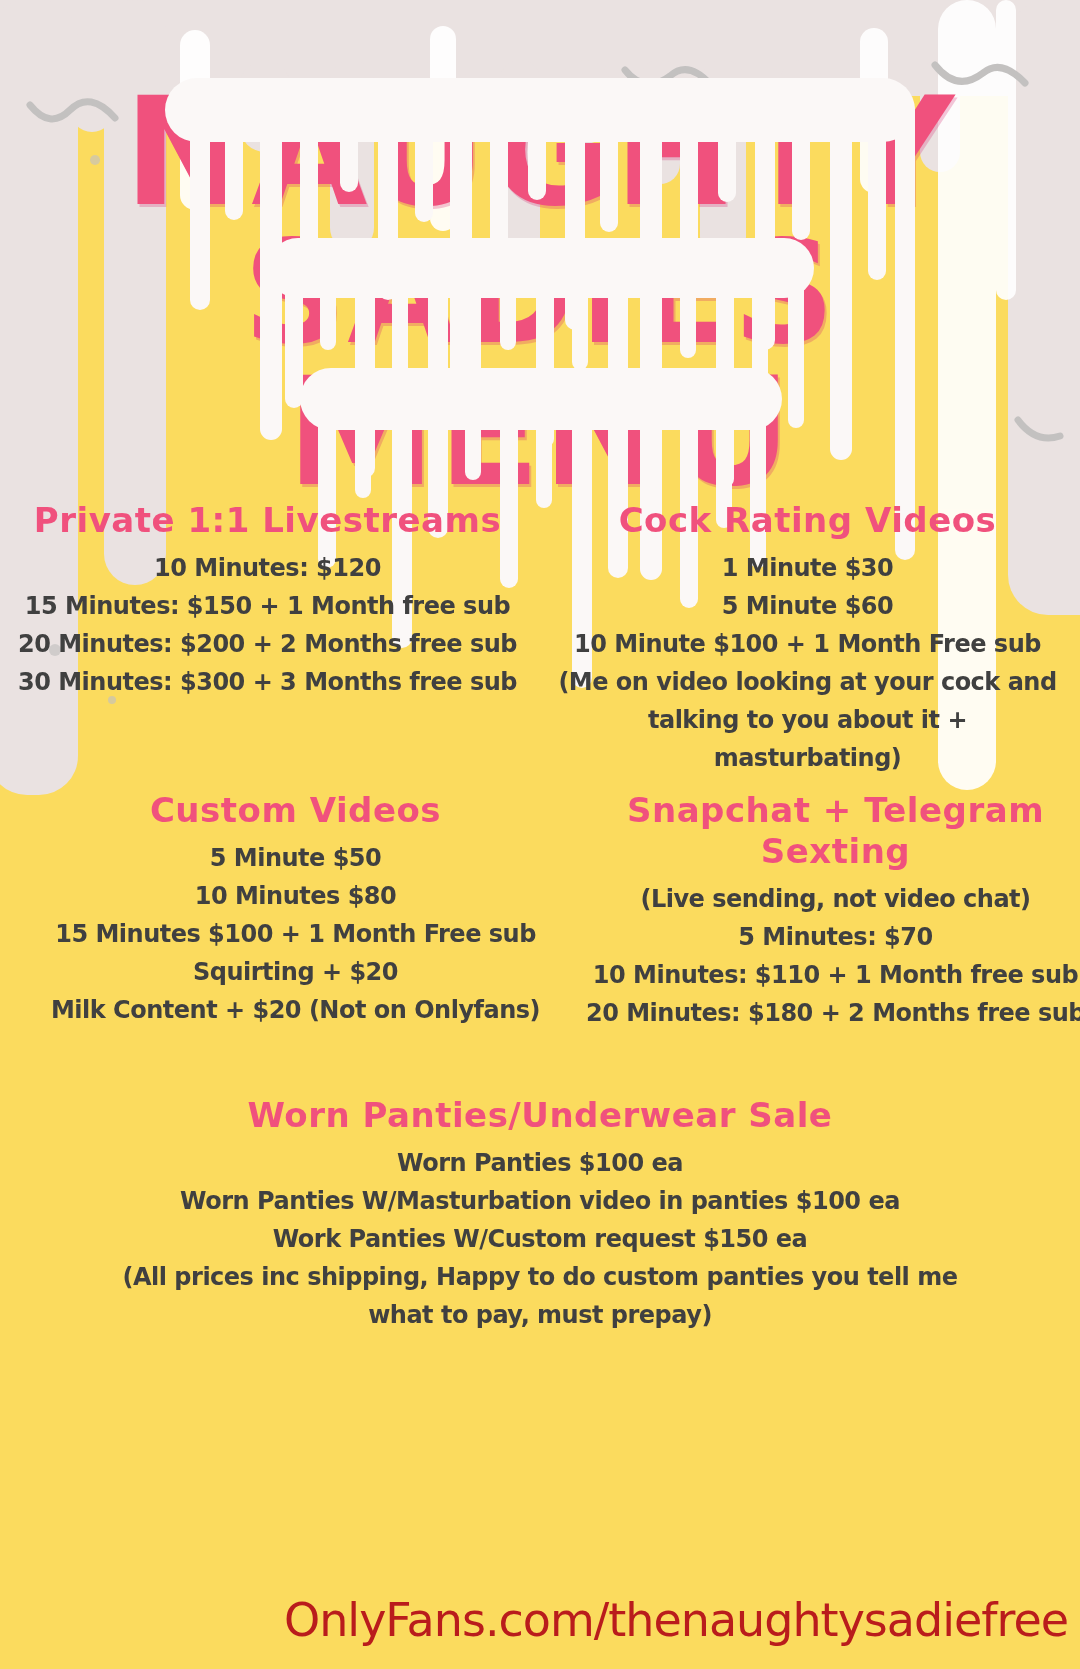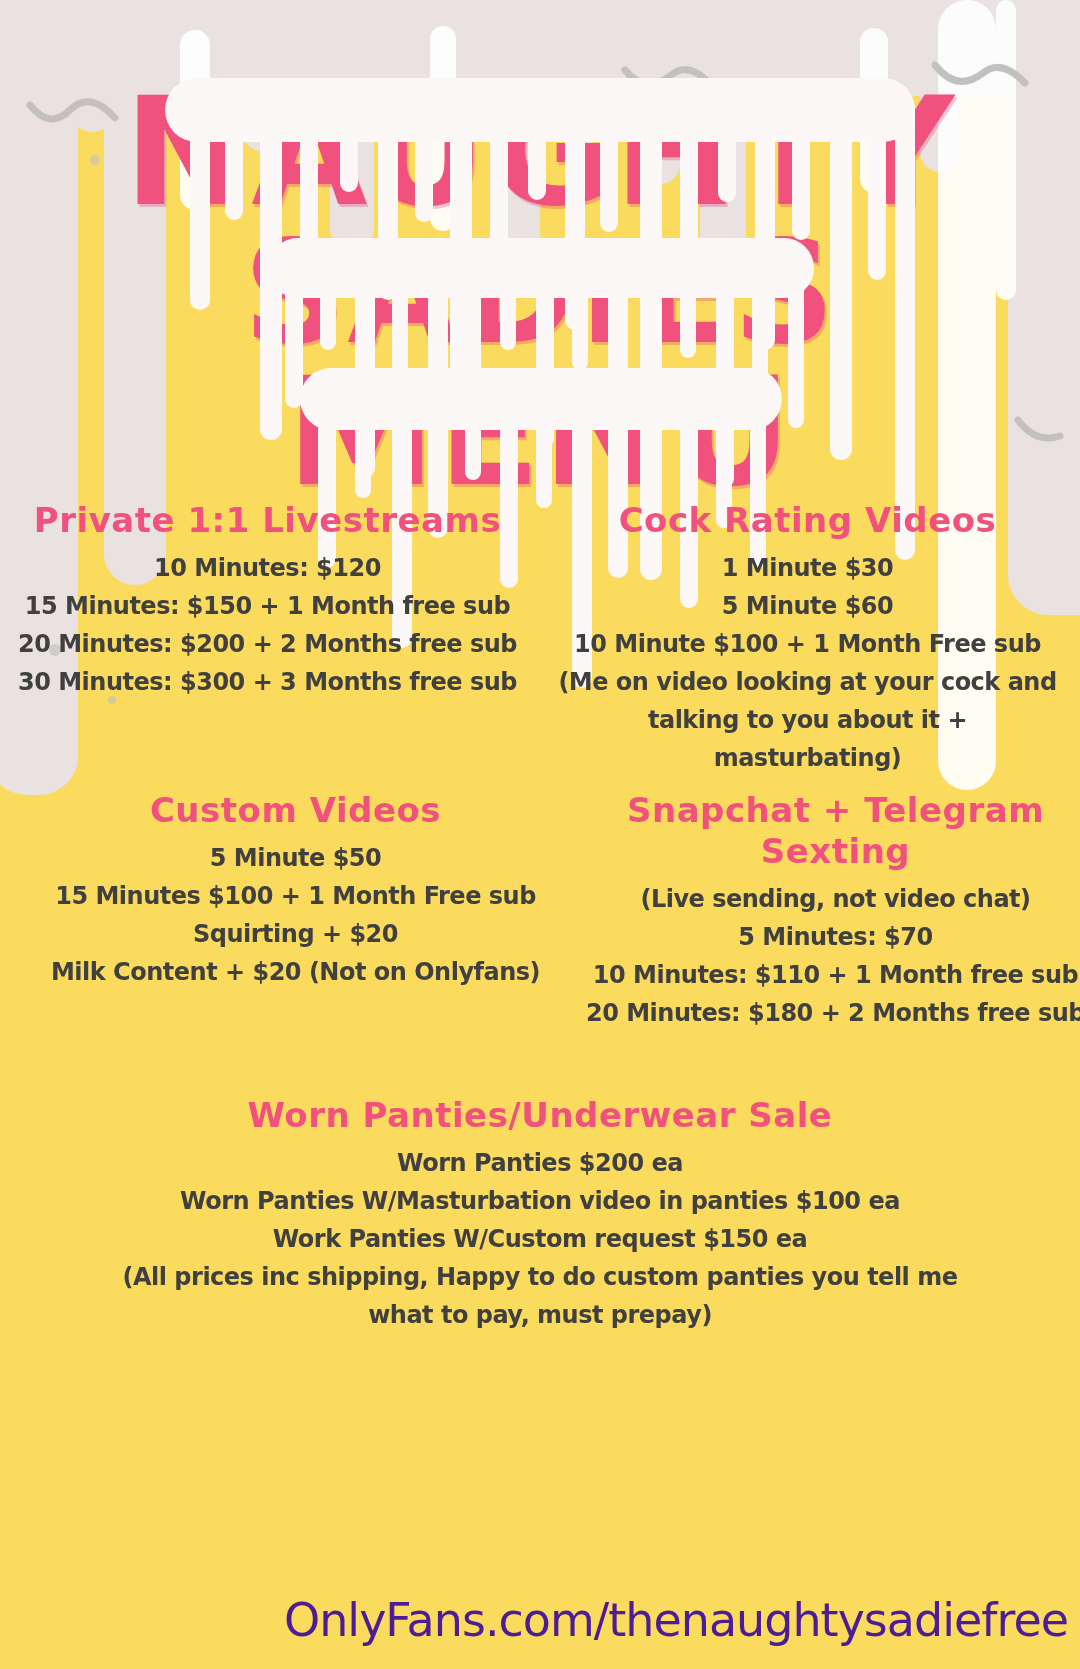--- a/index.html
+++ b/index.html
@@ -30,21 +30,21 @@
   h2.wrap-narrow{max-width:430px;margin-left:auto;margin-right:auto;}
   p.item{
     margin:0 auto;font-size:24px;font-weight:bold;color:#404040;
     line-height:38px;letter-spacing:-0.5px;
   }
   p.item.note{max-width:500px;}
   .bottom-section{position:absolute;top:1095px;left:120px;width:840px;text-align:center;z-index:4;}
   .bottom-section p.item.note{max-width:840px;}
   .footer{
     position:absolute;right:12px;bottom:22px;z-index:4;
-    font-size:46px;color:#4c1d95;letter-spacing:-1px;
+    font-size:46px;color:#b91c1c;letter-spacing:-1px;
   }
 </style>
 </head>
 <body>
 
 <div class="canvas">
 
   <svg class="deco" width="1080" height="1669" viewBox="0 0 1080 1669">
     <g fill="#EAE2E1">
       <rect x="-20" y="-10" width="1120" height="106"></rect>
@@ -167,36 +167,37 @@
       <p class="item">5 Minute $60</p>
       <p class="item">10 Minute $100 + 1 Month Free sub</p>
       <p class="item note">(Me on video looking at your cock and talking to you about it + masturbating)</p>
     </section>
   </div>
 
   <div class="menu-row row2">
     <section>
       <h2>Custom Videos</h2>
       <p class="item">5 Minute $50</p>
+      <p class="item">10 Minutes $80</p>
       <p class="item">15 Minutes $100 + 1 Month Free sub</p>
       <p class="item">Squirting + $20</p>
       <p class="item">Milk Content + $20 (Not on Onlyfans)</p>
     </section>
     <section>
       <h2 class="wrap-narrow">Snapchat + Telegram Sexting</h2>
       <p class="item">(Live sending, not video chat)</p>
       <p class="item">5 Minutes: $70</p>
       <p class="item">10 Minutes: $110 + 1 Month free sub</p>
       <p class="item">20 Minutes: $180 + 2 Months free sub</p>
     </section>
   </div>
 
   <div class="bottom-section">
     <h2>Worn Panties/Underwear Sale</h2>
-    <p class="item">Worn Panties $200 ea</p>
+    <p class="item">Worn Panties $100 ea</p>
     <p class="item">Worn Panties W/Masturbation video in panties $100 ea</p>
     <p class="item">Work Panties W/Custom request $150 ea</p>
     <p class="item note">(All prices inc shipping, Happy to do custom panties you tell me what to pay, must prepay)</p>
   </div>
 
   <div class="footer">OnlyFans.com/thenaughtysadiefree</div>
 
 </div>
 
 </body></html>

